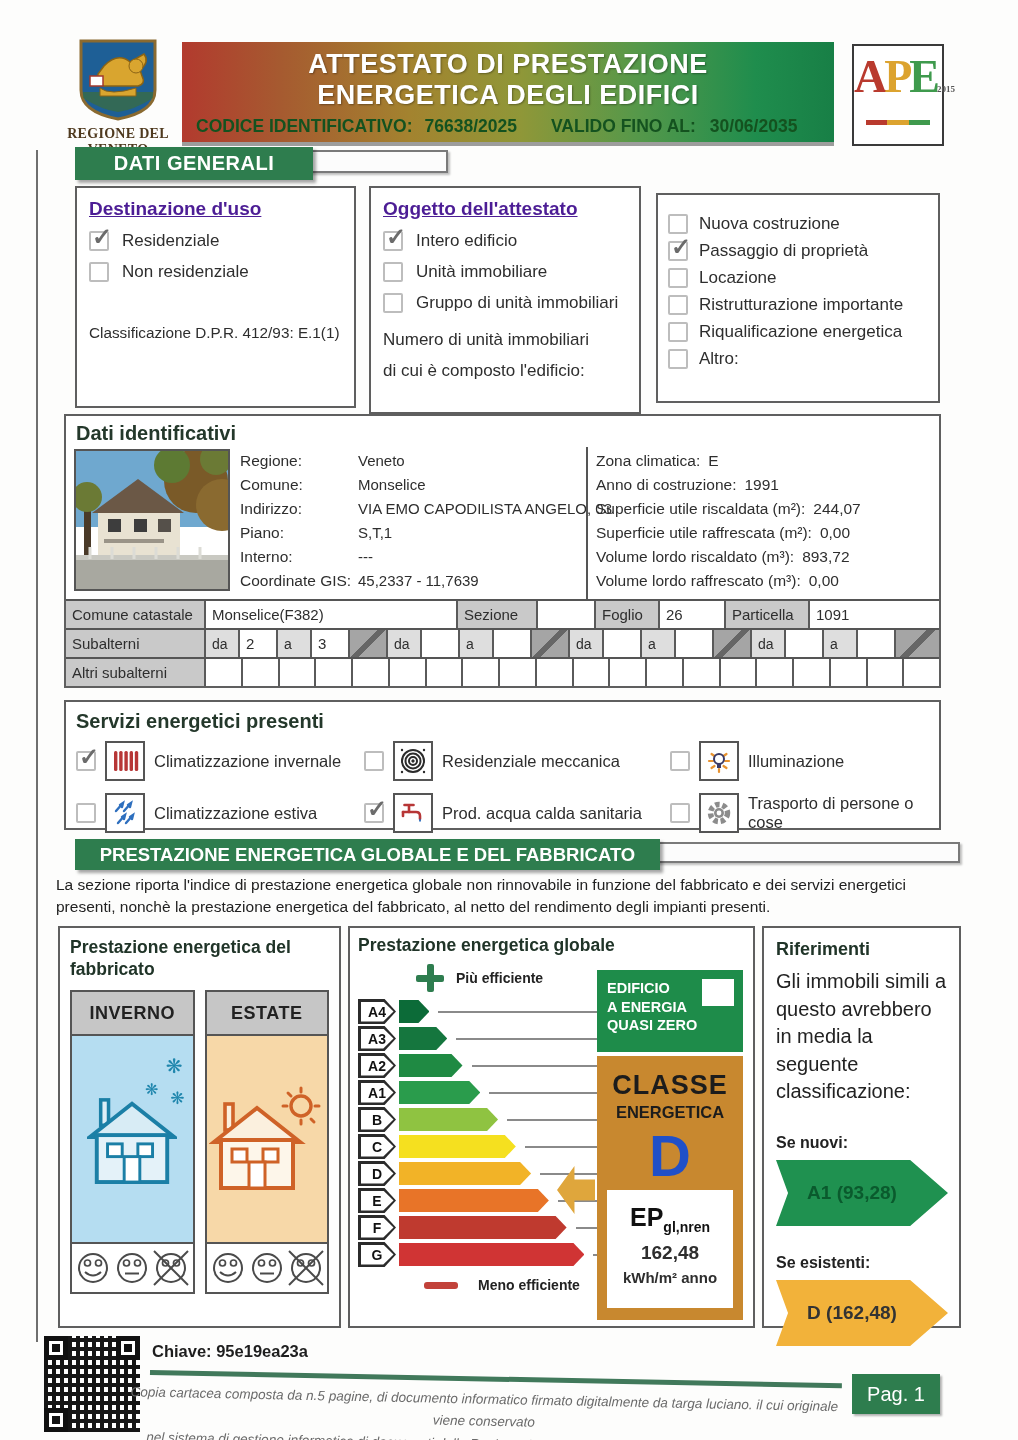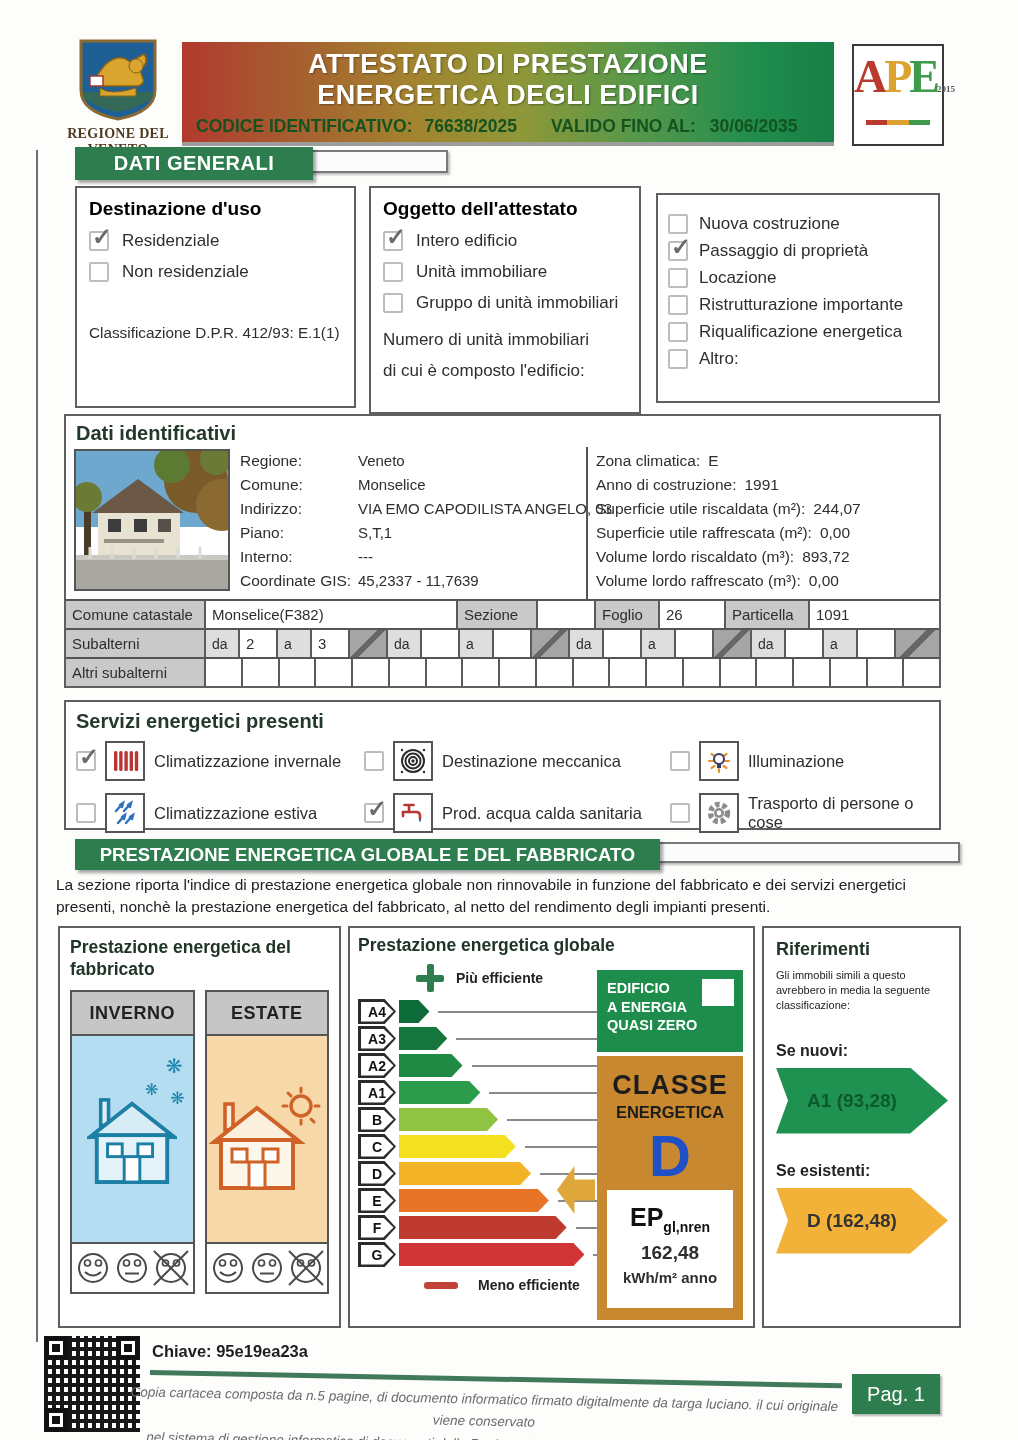--- a/index.html
+++ b/index.html
@@ -27,21 +27,21 @@
 .ribbon{background:#fcfcfc;border:2px solid #7a7a7a;box-shadow:2px 2px 2px rgba(0,0,0,.25);z-index:1;}
 .ribbon-dg{left:250px;top:150px;width:198px;height:23px;}
 .band-pg{left:75px;top:839px;width:585px;height:31px;font-size:18.5px;}
 .ribbon-pg{left:598px;top:842px;width:362px;height:21px;}
 .scan-edge{left:36px;top:150px;width:2px;height:1192px;background:#6f6f6f;}
 
 .gbox{border:2px solid #5f5f5f;background:#fff;}
 .box1{left:75px;top:186px;width:281px;height:222px;padding:10px 12px;}
 .box2{left:369px;top:186px;width:272px;height:228px;padding:10px 12px;}
 .box3{left:656px;top:193px;width:284px;height:210px;padding:12px 10px;}
-.box-title{font-weight:bold;font-size:19px;color:#000000;margin-bottom:0;}
+.box-title{font-weight:bold;font-size:19px;color:#4c1d95;margin-bottom:0;text-decoration:underline;}
 .chk-row{display:flex;align-items:center;gap:13px;margin:11px 0;}
 .box3 .chk-row{margin:7px 0;gap:11px;}
 .chk{width:20px;height:20px;border:2px solid #bdbdbd;border-radius:2px;background:#fff;position:relative;flex:none;}
 .chk .mark{position:absolute;left:1px;top:-10px;font-size:24px;color:#6b6b6b;font-weight:bold;}
 .chk-lbl{font-size:17px;}
 .classif{font-size:15.3px;margin-top:42px;}
 .note{font-size:17px;margin-top:8px;line-height:31px;}
 
 .dibox{left:64px;top:414px;width:877px;height:274px;padding:0;}
 .di-title{font-weight:bold;font-size:20px;color:#24382b;padding:6px 10px 2px;}
@@ -109,21 +109,21 @@
 .classe-w1{font-weight:bold;font-size:27px;color:#1c1c1c;letter-spacing:1px;}
 .classe-w2{font-weight:bold;font-size:16.5px;color:#1c1c1c;margin-top:2px;}
 .classe-val{font-weight:bold;font-size:58px;color:#2050c8;line-height:60px;margin-top:4px;}
 .ep-box{position:absolute;left:10px;right:10px;bottom:12px;height:118px;background:#fff;padding-top:13px;}
 .ep-line1{font-weight:bold;font-size:25px;color:#111;}
 .ep-line1 sub{font-size:14px;font-weight:bold;}
 .ep-val{font-weight:bold;font-size:19px;margin-top:7px;}
 .ep-unit{font-weight:bold;font-size:15px;margin-top:5px;}
 .d-arrow{position:absolute;right:158px;top:238px;width:38px;height:48px;background:#dfa63c;clip-path:polygon(0 50%,46% 0,46% 28%,100% 28%,100% 72%,46% 72%,46% 100%);}
 
-.rif-text{font-size:11px;line-height:1.38;margin-top:8px;color:#222;}
+.rif-text{font-size:20px;line-height:1.38;margin-top:8px;color:#222;}
 .rif-sub{font-weight:bold;font-size:16px;margin-top:28px;color:#222;}
 .badge{width:172px;height:66px;margin-top:8px;display:flex;align-items:center;justify-content:center;font-weight:bold;font-size:19px;clip-path:polygon(0 0,78% 0,100% 50%,78% 100%,0 100%,7% 50%);padding-right:20px;}
 .badge-green{background:#1f9150;color:#0a5a2d;}
 .badge-amber{background:#f2b23a;color:#333;}
 
 .qr{left:44px;top:1336px;width:96px;height:96px;background-color:#fff;background-image:repeating-linear-gradient(0deg,#161616 0 4px,transparent 4px 9px),repeating-linear-gradient(90deg,#161616 0 4px,transparent 4px 8px);}
 .fq{position:absolute;width:24px;height:24px;border:5px solid #111;background:#fff;}
 .fq::after{content:"";position:absolute;inset:3px;background:#111;}
 .fq.lt{left:0;top:0;}.fq.rt{right:0;top:0;}.fq.lb{left:0;bottom:0;}
 .chiave{left:152px;top:1342px;font-weight:bold;font-size:16.5px;color:#1e1e1e;}
@@ -410,21 +410,21 @@
             <circle cx="14" cy="14" r="11" stroke-width="2"></circle>
             <circle cx="14" cy="14" r="7.5" stroke-width="2"></circle>
             <circle cx="14" cy="14" r="4" stroke-width="2"></circle>
             <circle cx="14" cy="14" r="1.2" fill="#2b2b2b"></circle>
             <circle cx="3" cy="3" r="1.2" fill="#2b2b2b" stroke="none"></circle>
             <circle cx="25" cy="3" r="1.2" fill="#2b2b2b" stroke="none"></circle>
             <circle cx="3" cy="25" r="1.2" fill="#2b2b2b" stroke="none"></circle>
             <circle cx="25" cy="25" r="1.2" fill="#2b2b2b" stroke="none"></circle>
           </svg>
       </span>
-      <span class="sv-lbl">Destinazione meccanica</span>
+      <span class="sv-lbl">Residenziale meccanica</span>
     </div>
     <div class="sv-item">
       <span class="chk">
           <span class="mark"></span>
         </span>
       <span class="icon-box">
         <svg width="28" height="28" viewBox="0 0 28 28">
             <g stroke="#e8922f" stroke-width="2.2" stroke-linecap="round">
               <line x1="4" y1="14" x2="8" y2="14"></line>
               <line x1="20" y1="14" x2="24" y2="14"></line>

